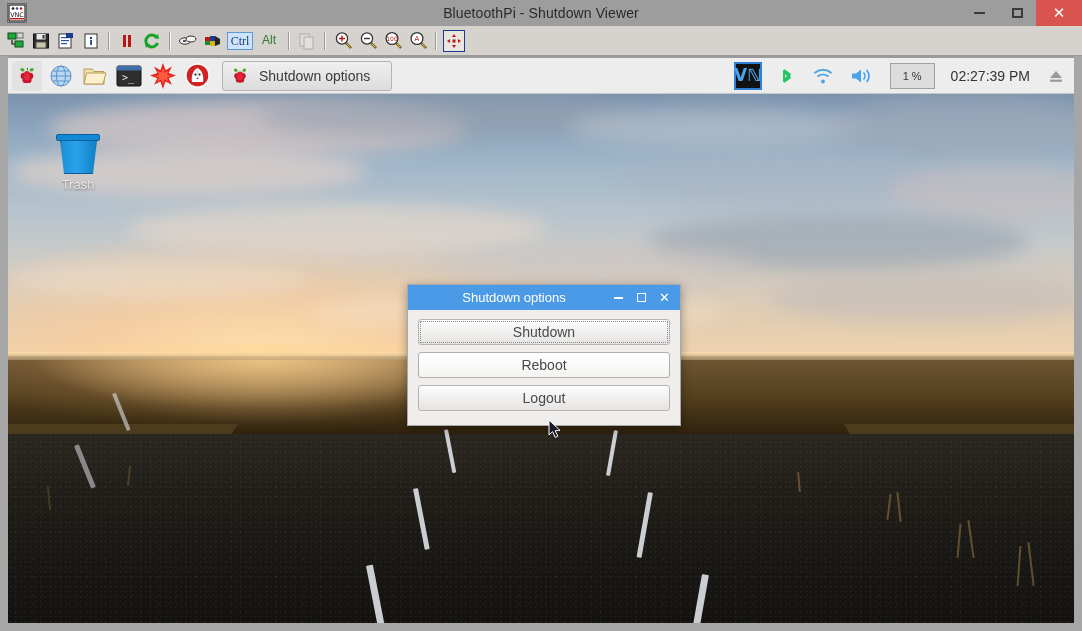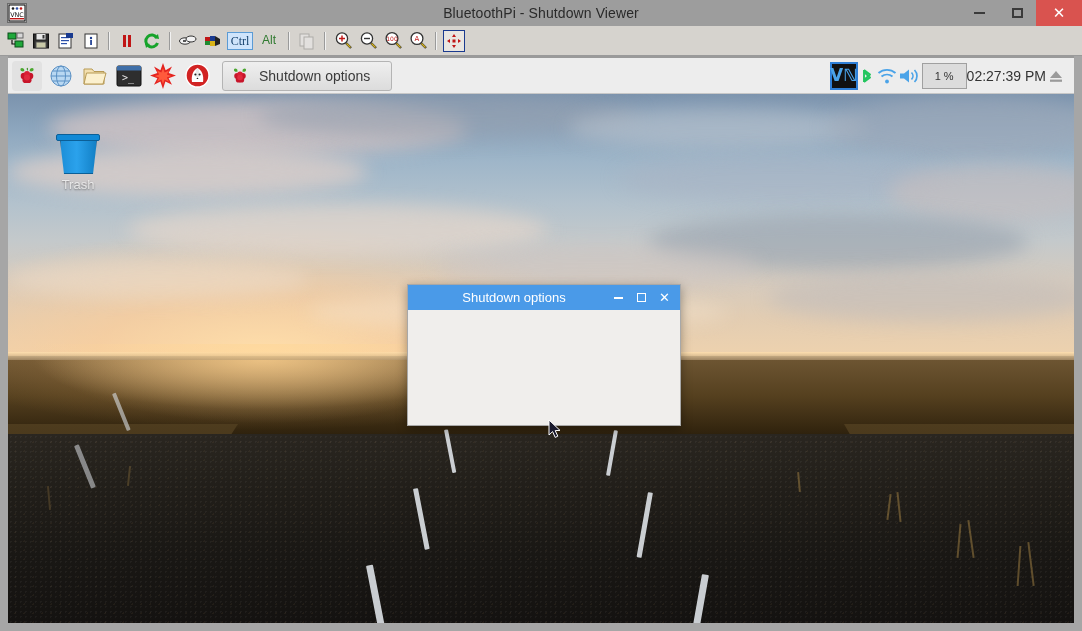--- a/index.html
+++ b/index.html
@@ -85,21 +85,21 @@
   .taskbtn{
     height:30px;margin-left:10px;padding:0 14px 0 6px;
     display:flex;align-items:center;gap:8px;
     background:linear-gradient(#efefef,#dcdcdc);
     border:1px solid #b4b4b4;border-radius:3px;cursor:default;
     min-width:170px;box-sizing:border-box;
   }
   .taskbtn-label{font-size:14px;color:#3a3a3a;white-space:nowrap;}
   .tray{
     margin-left:auto;height:36px;display:flex;align-items:center;
-    padding-right:8px;gap:0;
+    padding-right:8px;gap:16px;
   }
   .tray-item{display:flex;align-items:center;justify-content:center;cursor:default;}
   .vncbadge{
     width:28px;height:28px;background:#111;border:2px solid #2f7fd6;
     display:flex;align-items:center;justify-content:center;box-sizing:border-box;
   }
   .vncbadge span{color:#4aa3e8;font-size:17px;font-weight:bold;line-height:1;
     font-family:"DejaVu Sans",sans-serif;}
   .cpu{
     width:45px;height:26px;border:1px solid #a0a0a0;
@@ -557,20 +557,25 @@
             <div class="d-min"></div>
           </div>
           <div class="dlg-b">
             <div class="d-max"></div>
           </div>
           <div class="dlg-b">
             <span class="d-x">✕</span>
           </div>
         </div>
       </div>
+      <div class="dlg-body">
+        <div class="dbtn focus">Shutdown</div>
+        <div class="dbtn hover">Reboot</div>
+        <div class="dbtn">Logout</div>
+      </div>
     </div>
 
     <div class="cursor">
       <svg width="16" height="22" viewBox="0 0 16 22">
         <path d="M1 1 L1 16 L4.6 12.6 L7.2 18.4 L9.8 17.2 L7.2 11.6 L12 11.4 Z" fill="#1a1a2e" stroke="#ffffff" stroke-width="1"></path>
       </svg>
     </div>
 
   </div>
 </div>

